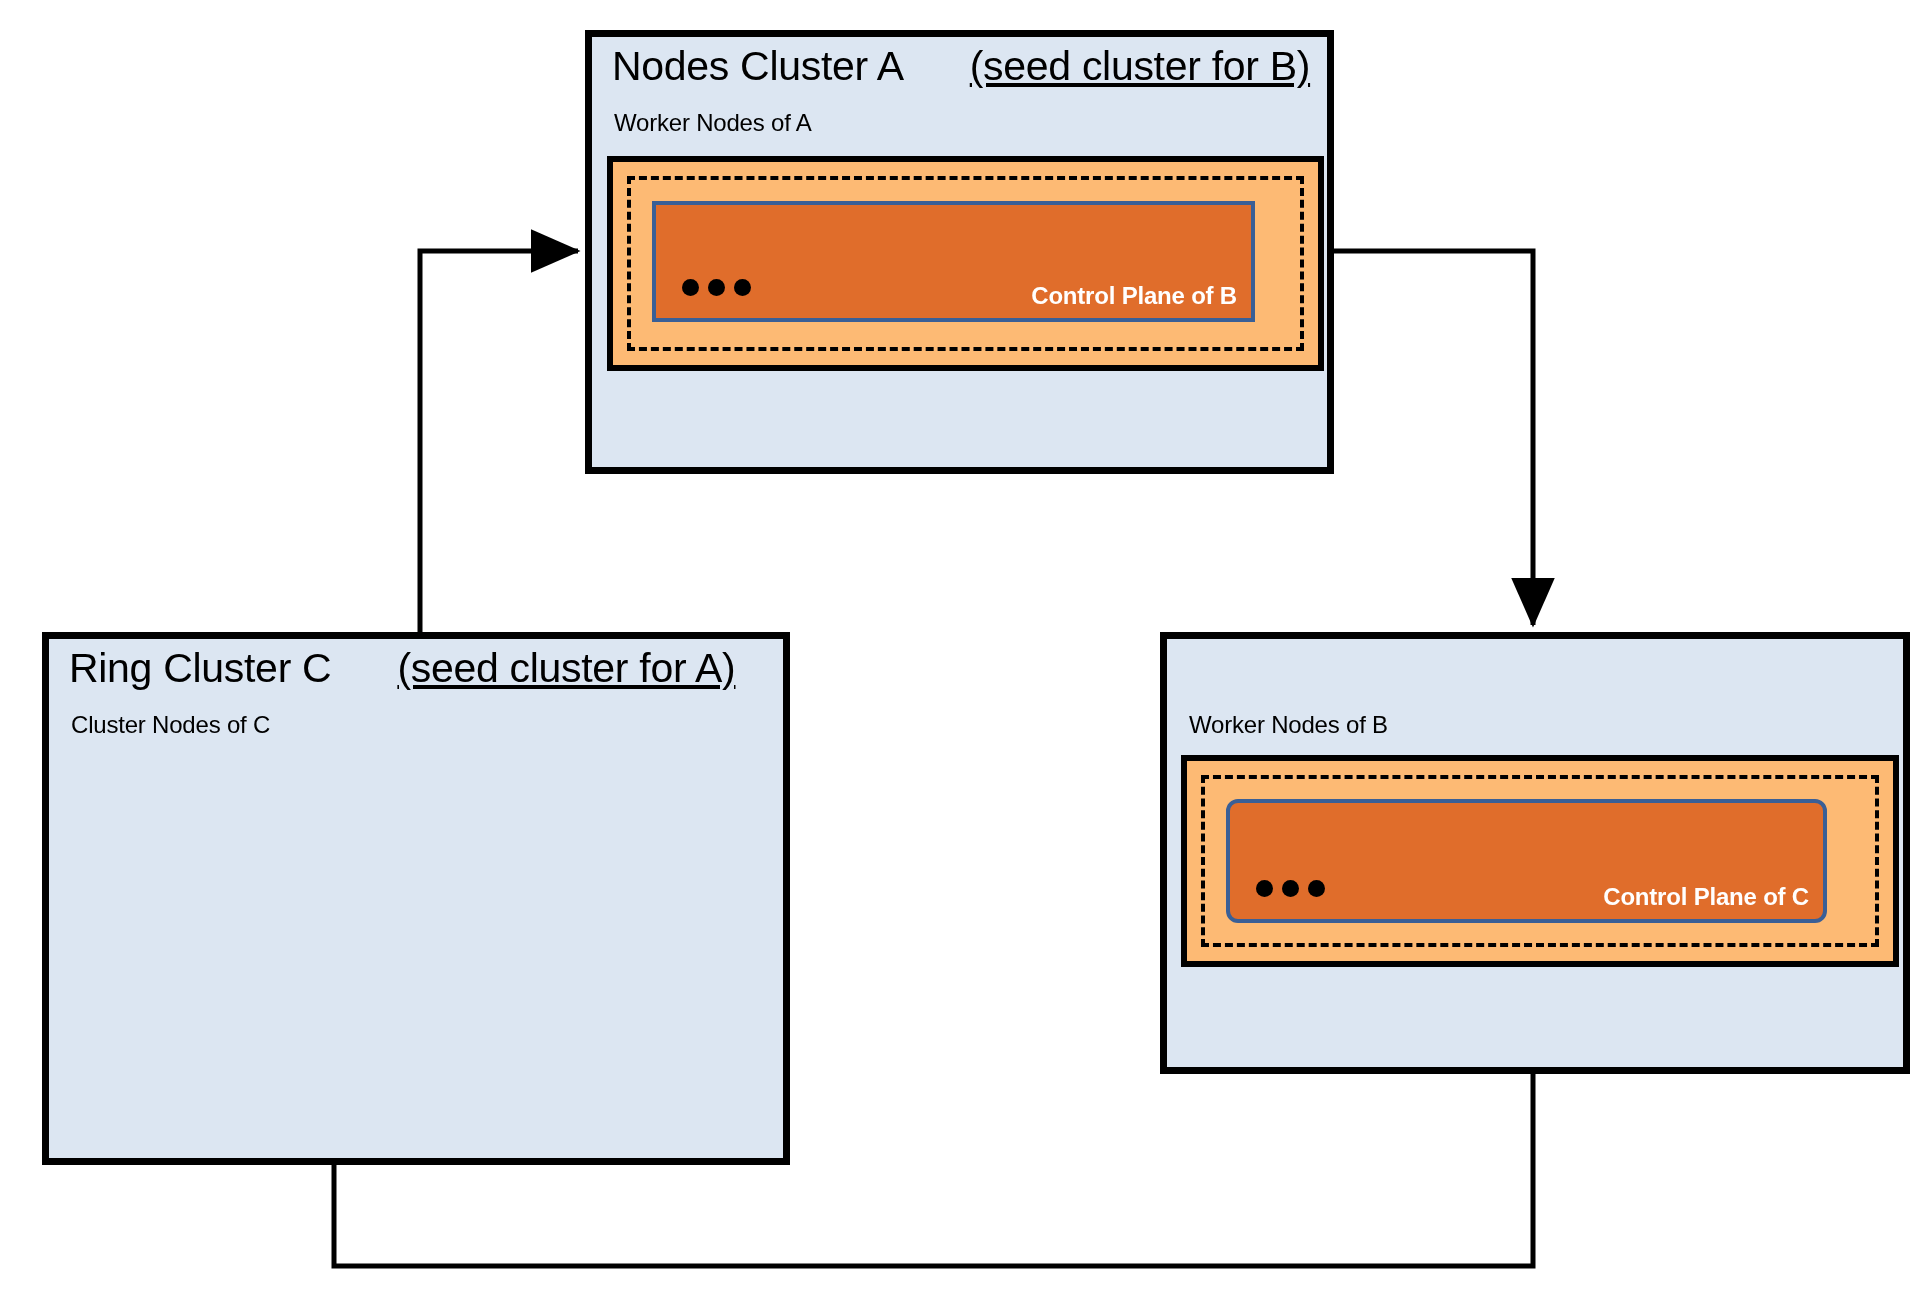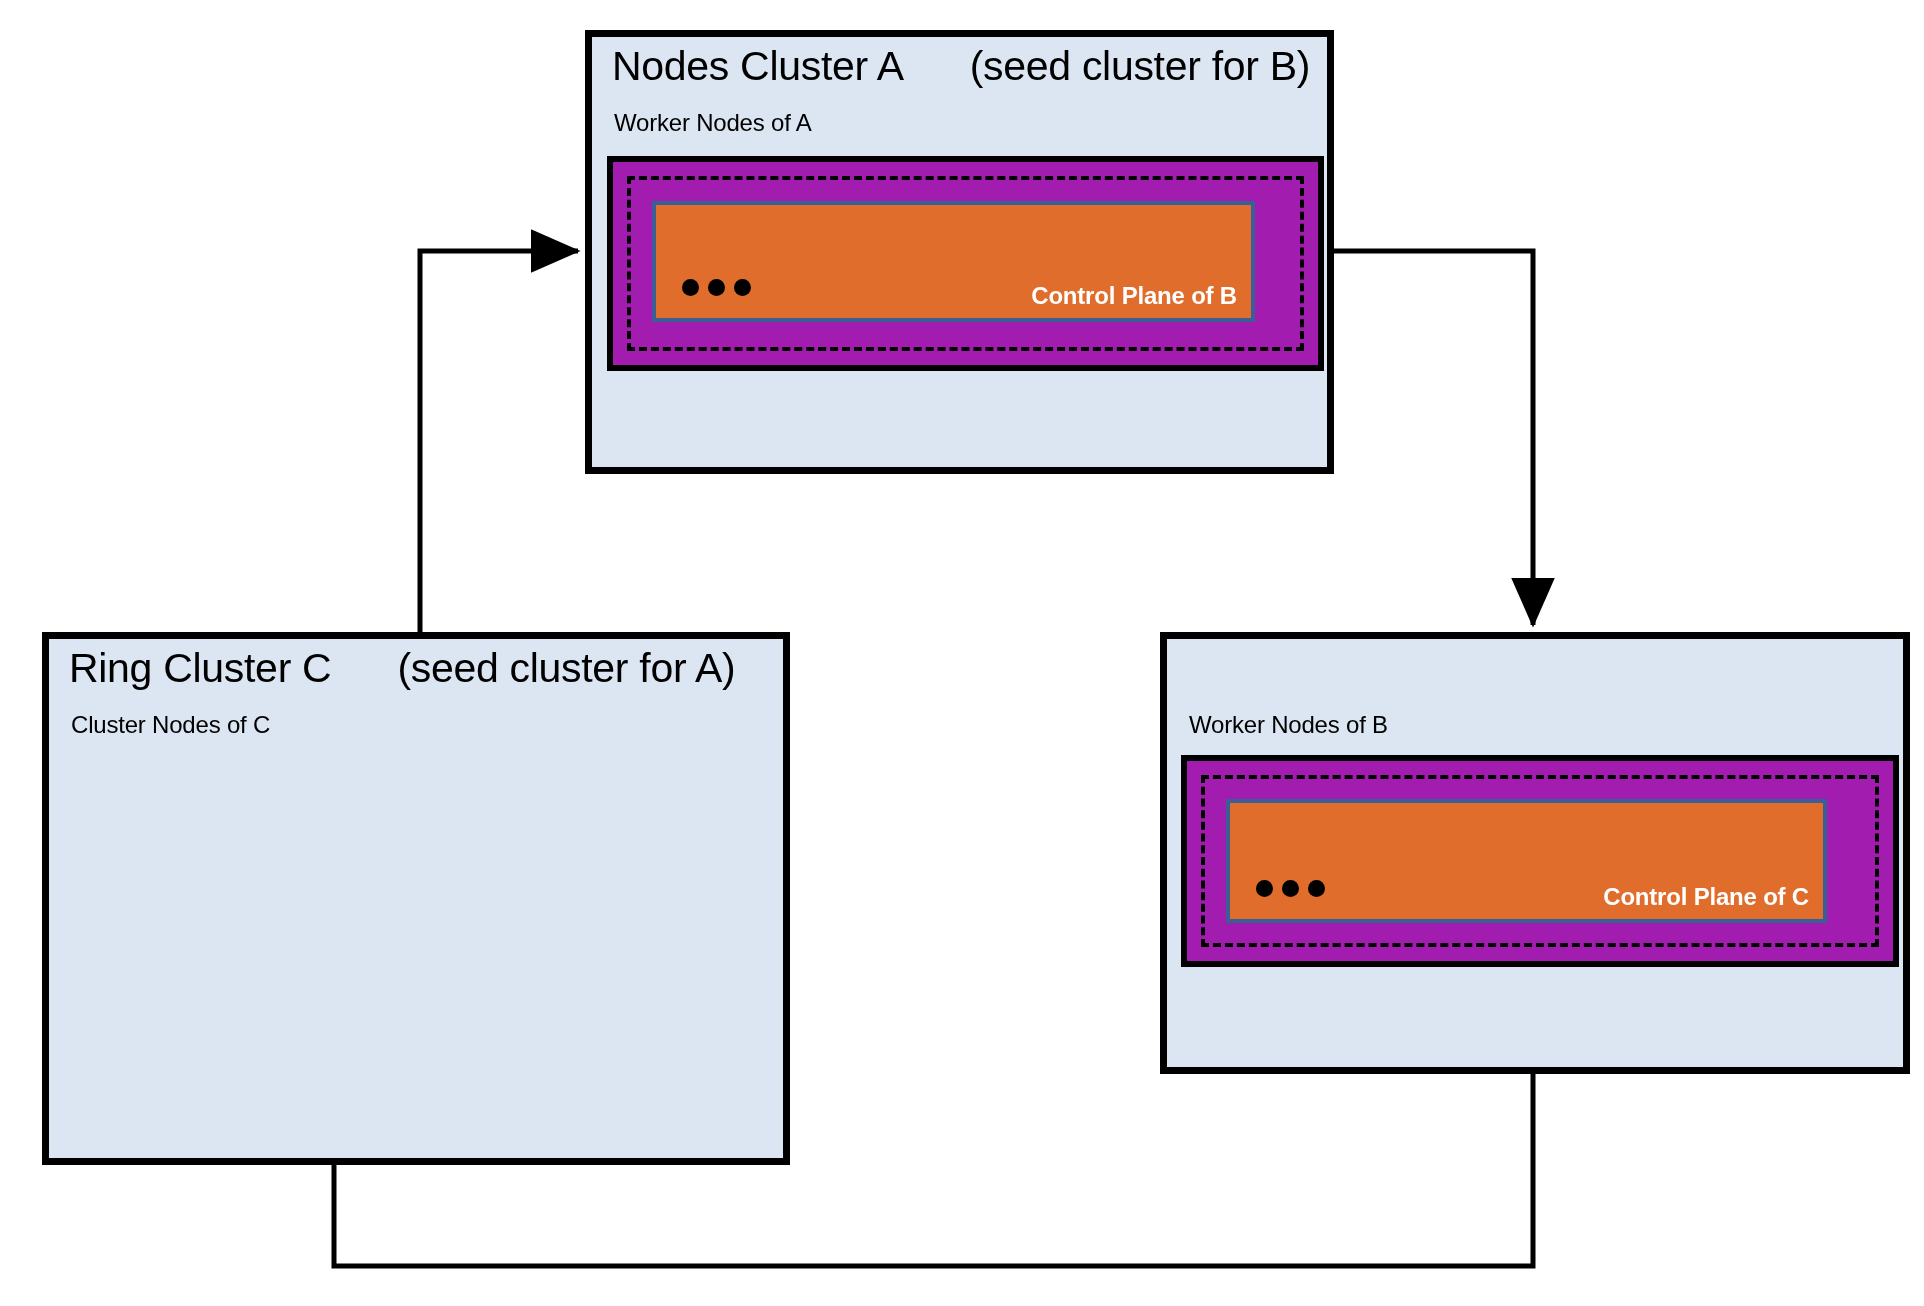--- a/index.html
+++ b/index.html
@@ -44,37 +44,38 @@
     top: 6px;
     white-space: nowrap;
     font-size: 41px;
     font-weight: 400;
     color: #000000;
     letter-spacing: -0.3px;
   }
   .cluster-title .seed {
     display: inline-block;
     margin-left: 66px;
+    text-decoration: underline;
   }
 
   .worker-label {
     position: absolute;
     left: 22px;
     top: 72px;
     font-size: 24px;
     font-weight: normal;
     color: #000000;
     white-space: nowrap;
     letter-spacing: -0.2px;
   }
 
   
   .worker-outer {
     position: absolute;
-    background: #a21caf;
+    background: #fdba74;
     border: 6px solid #000000;
     box-sizing: border-box;
   }
 
   
   .worker-dashed {
     position: absolute;
     left: 14px;
     top: 14px;
     right: 14px;
@@ -121,21 +122,21 @@
   #cluster-a { left: 585px; top: 30px;  width: 749px; height: 444px; }
   #cluster-c { left: 42px;  top: 632px; width: 748px; height: 533px; }
   #cluster-b { left: 1160px;top: 632px; width: 750px; height: 442px; }
 
   #worker-a { left: 15px;  top: 119px; width: 717px; height: 215px; }
   #worker-slot-c { position: absolute; left: 15px; top: 116px; width: 716px; height: 212px; }
   #worker-slot-b { position: absolute; left: 14px; top: 116px; width: 718px; height: 212px; }
 
   #cp-a { left: 39px; top: 39px; width: 603px; height: 121px; }
   #cp-c { left: 39px; top: 38px; width: 600px; height: 124px; }
-  #cp-b { left: 39px; top: 38px; width: 601px; height: 124px; }
+  #cp-b { left: 39px; top: 38px; width: 601px; height: 124px; border-radius: 12px; }
 </style>
 </head>
 <body>
 
 <div id="canvas">
 
   <svg id="arrow-layer" viewBox="0 0 1924 1306" width="1924" height="1306">
     <defs>
       <marker id="ah" markerWidth="12" markerHeight="12" refX="9.5" refY="5" orient="auto" markerUnits="strokeWidth">
         <path d="M0,0.6 L10,5 L0,9.4 z" fill="#000000"></path>

